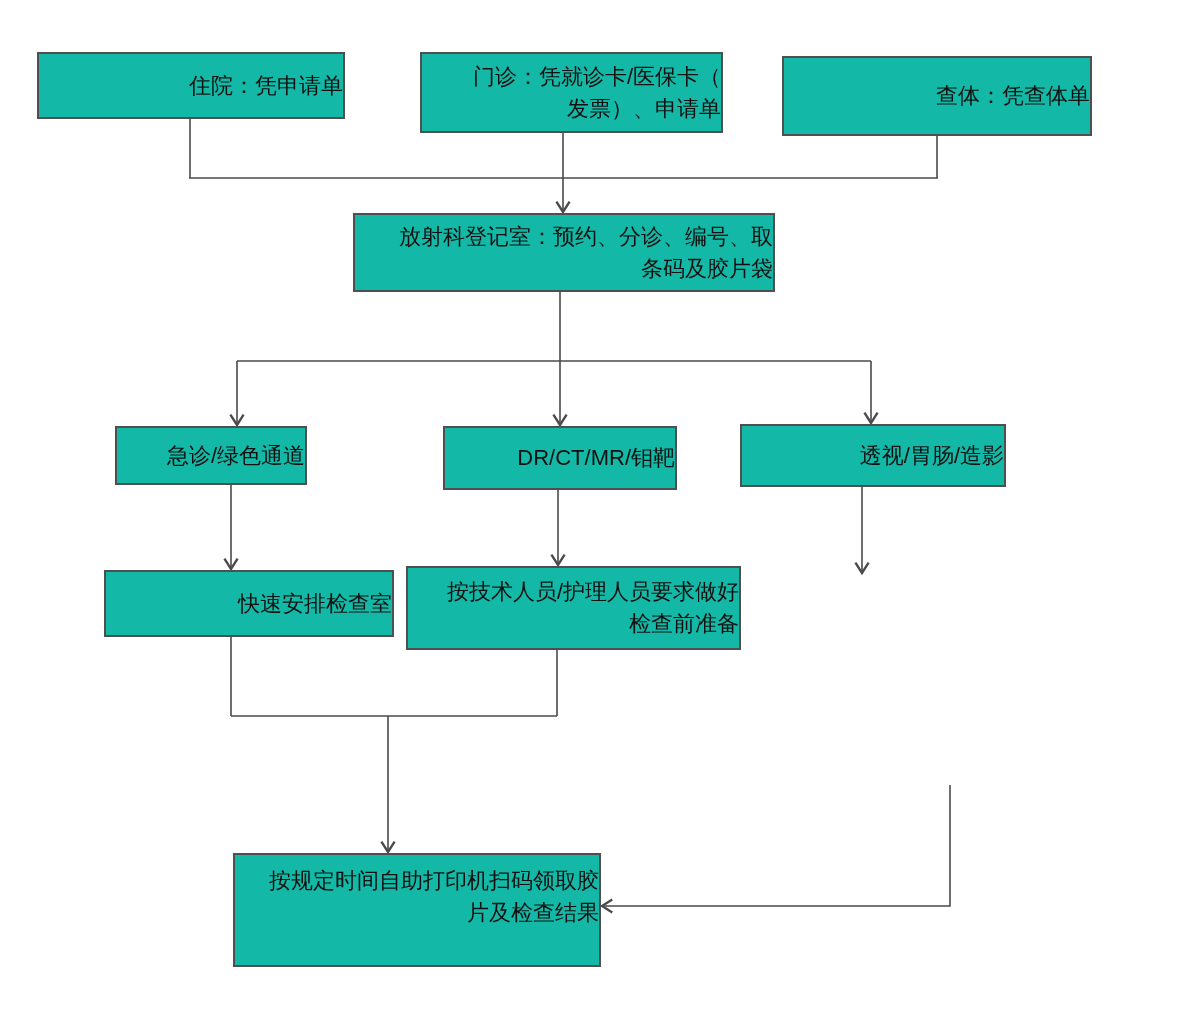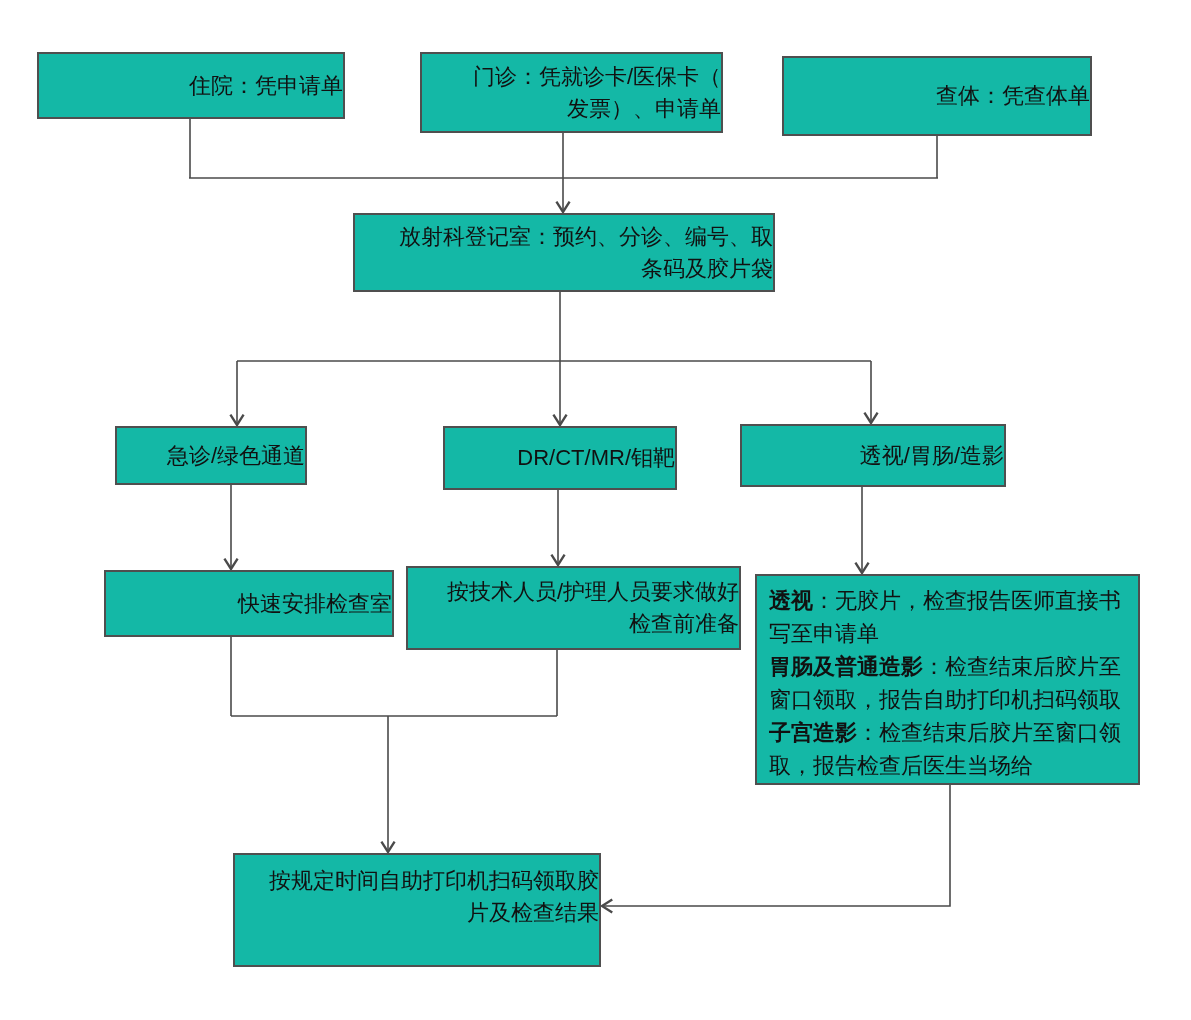--- a/index.html
+++ b/index.html
@@ -119,20 +119,19 @@
 
   <div class="node" id="box-quick">
     <span class="ln">快速安排检查室</span>
   </div>
 
   <div class="node" id="box-prep">
     <span class="ln">按技术人员/护理人员要求做好</span>
     <span class="ln">检查前准备</span>
   </div>
 
-  <div class="node" id="box-info"><span class="bold">透视</span><span>：无胶片，检查报告医师直接书写至申请单</span><br><span class="bold">胃肠及普通造影</span><span>：检查结束后胶片至窗口领取，报告自助打印机扫码领取</span><span class="bold">子宫造影</span><span>：检查结束后胶片至窗口领取，报告检查后医生当场给</span></div>
 
   <div class="node" id="box-result">
     <span class="ln">按规定时间自助打印机扫码领取胶</span>
     <span class="ln">片及检查结果</span>
   </div>
 
 </div>
 
 </body></html>

